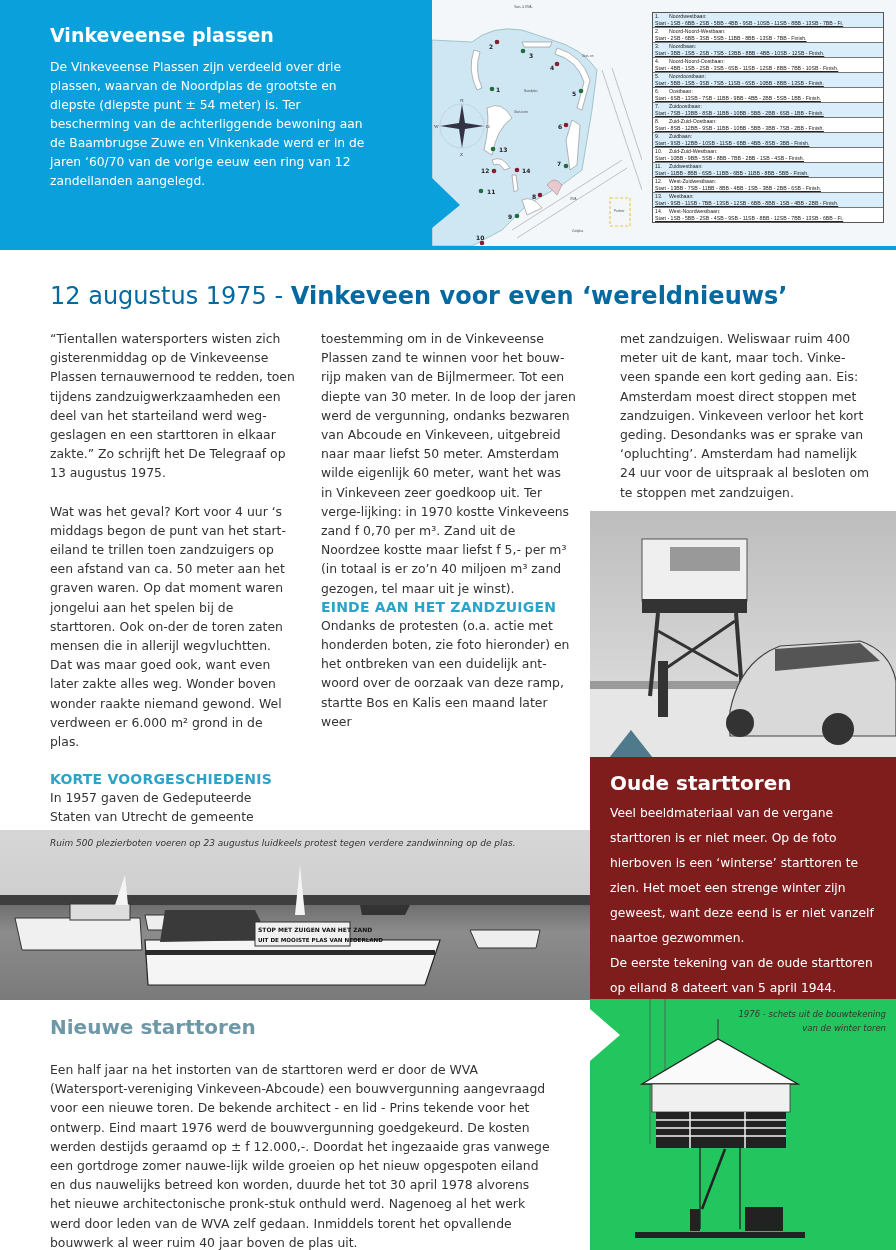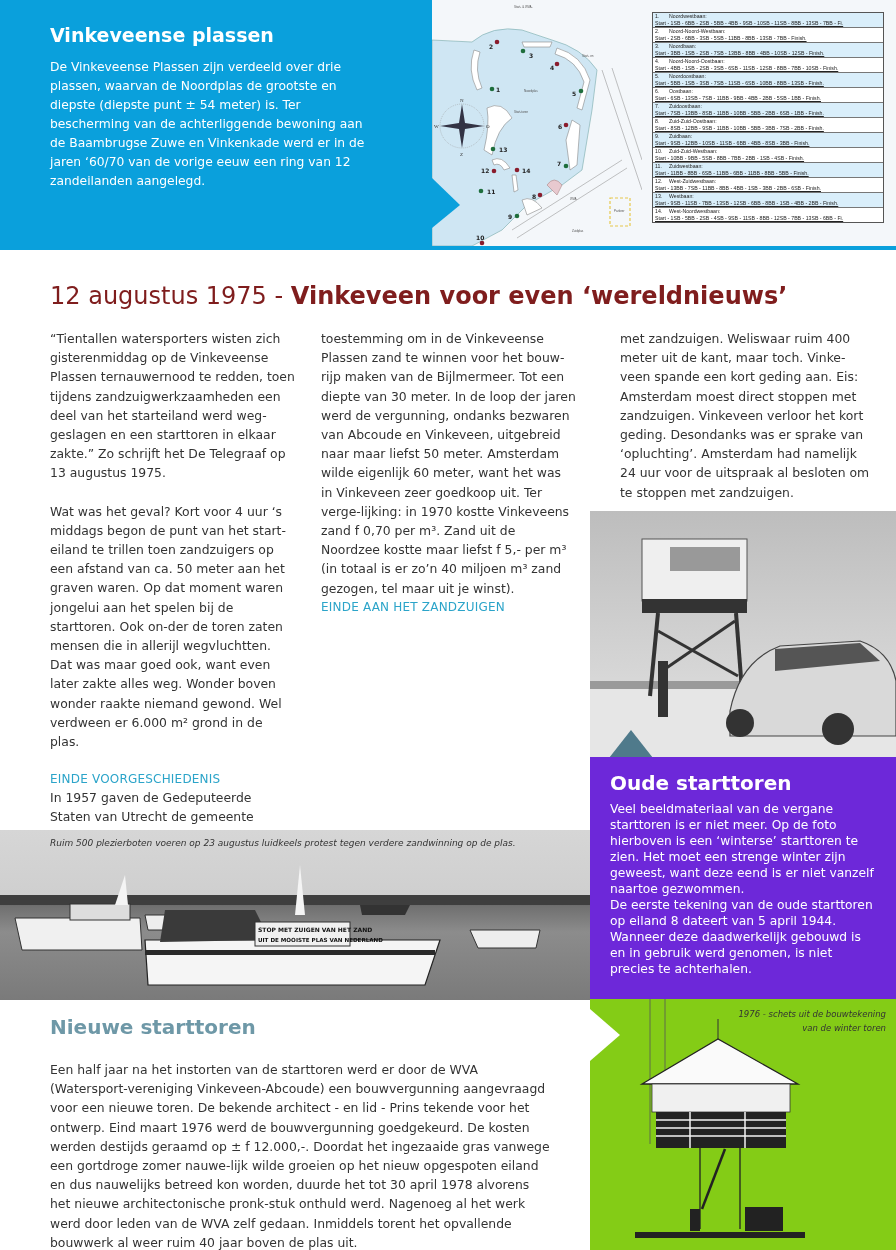--- a/index.html
+++ b/index.html
@@ -14,51 +14,51 @@
   .mapwrap { position: absolute; left: 432px; top: 0; width: 464px; height: 246px; background: #f4f7fa; }
   .map { position: absolute; left: 0; top: 0; width: 210px; height: 246px; }
   .legend { position: absolute; left: 220px; top: 12px; width: 232px; border: 1px solid #555; background: #fff; font-family: "Liberation Sans", sans-serif; font-size: 5.2px; color: #222; }
   .legend .row { border-bottom: 1px solid #777; padding: 0 2px; }
   .legend .row.alt { background: #d9eefa; }
   .legend .nm { display: block; line-height: 7px; }
   .legend .nm .n { display: inline-block; width: 14px; }
   .legend .sq { display: block; line-height: 7px; text-decoration: underline; white-space: nowrap; overflow: hidden; }
 
   
-  .headline { position: absolute; left: 50px; top: 282px; font-size: 24px; color: #7f1d1d; white-space: nowrap; }
+  .headline { position: absolute; left: 50px; top: 282px; font-size: 24px; color: #0369a1; white-space: nowrap; }
   .headline .light { font-weight: normal; }
   .headline .bold { font-weight: bold; }
 
   .col { position: absolute; font-size: 12.4px; line-height: 19.2px; color: #333; }
   .col p { margin-bottom: 19px; }
-  .col h3 { color: #2ba4c9; font-size: 12px; font-weight: normal; letter-spacing: 0.2px; line-height: 18px; }
+  .col h3 { color: #2ba4c9; font-size: 14px; font-weight: bold; letter-spacing: 0.2px; line-height: 18px; }
   .c1 { left: 50px; top: 329px; width: 245px; }
   .c2 { left: 321px; top: 329px; width: 255px; }
   .c3 { left: 592px; top: 329px; width: 255px; margin-left: 28px; }
 
   
   .winter { position: absolute; left: 590px; top: 511px; width: 306px; height: 249px; background: linear-gradient(#bdbdbd, #d8d8d8 70%, #e7e7e7); overflow: hidden; }
   .winter svg { position: absolute; left: 0; top: 0; }
 
   
-  .oude { position: absolute; left: 590px; top: 757px; width: 306px; height: 242px; background: #6d28d9; color: #fff; padding: 14px 20px 0 20px; }
+  .oude { position: absolute; left: 590px; top: 757px; width: 306px; height: 242px; background: #7f1d1d; color: #fff; padding: 14px 20px 0 20px; }
   .oude h2 { font-size: 20px; font-weight: bold; margin-bottom: 6px; }
-  .oude p { font-size: 12.3px; line-height: 16px; }
+  .oude p { font-size: 12.3px; line-height: 25px; }
   .oude-tri { position: absolute; left: 609px; top: 730px; width: 0; height: 0; border-left: 22px solid transparent; border-right: 22px solid transparent; border-bottom: 28px solid #4f7a8b; }
 
   
   .boats { position: absolute; left: 0; top: 830px; width: 590px; height: 170px; background: linear-gradient(#d6d6d6 0%, #cfcfcf 38%, #5a5a5a 40%, #707070 45%, #8c8c8c 60%, #7a7a7a 100%); overflow: hidden; }
   .boats .cap { position: absolute; left: 50px; top: 8px; font-style: italic; font-size: 9px; color: #333; white-space: nowrap; }
 
   
   .nieuwe-h { position: absolute; left: 50px; top: 1015px; font-size: 20px; font-weight: bold; color: #6e98a7; text-align: center; }
   .nieuwe-p { position: absolute; left: 50px; top: 1060px; width: 500px; font-size: 12.4px; line-height: 19.2px; color: #333; }
 
   
-  .sketch { position: absolute; left: 590px; top: 999px; width: 306px; height: 251px; background: #84cc16; overflow: hidden; }
+  .sketch { position: absolute; left: 590px; top: 999px; width: 306px; height: 251px; background: #22c55e; overflow: hidden; }
   .sketch .cap { position: absolute; right: 10px; top: 8px; text-align: right; font-style: italic; font-size: 8.5px; line-height: 14px; color: #333; }
   .sketch-tri { position: absolute; left: 590px; top: 1009px; width: 0; height: 0; border-top: 26px solid transparent; border-bottom: 26px solid transparent; border-left: 30px solid #ffffff; }
 </style>
 </head>
 <body>
 
 <div class="top">
   <div class="intro">
     <h1>Vinkeveense plassen</h1>
     <p>De Vinkeveense Plassen zijn verdeeld over drie plassen, waarvan de Noordplas de grootste en diepste (diepste punt ± 54 meter) is. Ter bescherming van de achterliggende bewoning aan de Baambrugse Zuwe en Vinkenkade werd er in de jaren ‘60/70 van de vorige eeuw een ring van 12 zandeilanden aangelegd.</p>
@@ -197,27 +197,28 @@
   </div>
 </div>
 
 <div class="headline">
   <span class="light">12 augustus 1975 - </span><span class="bold">Vinkeveen voor even ‘wereldnieuws’</span>
 </div>
 
 <div class="col c1">
   <p>“Tientallen watersporters wisten zich gisterenmiddag op de Vinkeveense Plassen ternauwernood te redden, toen tijdens zandzuigwerkzaamheden een deel van het starteiland werd weg-geslagen en een starttoren in elkaar zakte.” Zo schrijft het De Telegraaf op 13 augustus 1975.</p>
   <p>Wat was het geval? Kort voor 4 uur ‘s middags begon de punt van het start-eiland te trillen toen zandzuigers op een afstand van ca. 50 meter aan het graven waren. Op dat moment waren jongelui aan het spelen bij de starttoren. Ook on-der de toren zaten mensen die in allerijl wegvluchtten. Dat was maar goed ook, want even later zakte alles weg. Wonder boven wonder raakte niemand gewond. Wel verdween er 6.000 m² grond in de plas.</p>
-  <h3>EINDE VOORGESCHIEDENIS</h3>
+  <h3>KORTE VOORGESCHIEDENIS</h3>
   <p>In 1957 gaven de Gedeputeerde Staten van Utrecht de gemeente Amsterdam</p>
 </div>
 
 <div class="col c2">
   <p style="margin-bottom:0">toestemming om in de Vinkeveense Plassen zand te winnen voor het bouw-rijp maken van de Bijlmermeer. Tot een diepte van 30 meter. In de loop der jaren werd de vergunning, ondanks bezwaren van Abcoude en Vinkeveen, uitgebreid naar maar liefst 50 meter. Amsterdam wilde eigenlijk 60 meter, want het was in Vinkeveen zeer goedkoop uit. Ter verge-lijking: in 1970 kostte Vinkeveens zand f 0,70 per m³. Zand uit de Noordzee kostte maar liefst f 5,- per m³ (in totaal is er zo’n 40 miljoen m³ zand gezogen, tel maar uit je winst).</p>
   <h3>EINDE AAN HET ZANDZUIGEN</h3>
+  <p>Ondanks de protesten (o.a. actie met honderden boten, zie foto hieronder) en het ontbreken van een duidelijk ant-woord over de oorzaak van deze ramp, startte Bos en Kalis een maand later weer</p>
 </div>
 
 <div class="col c3">
   <p>met zandzuigen. Weliswaar ruim 400 meter uit de kant, maar toch. Vinke-veen spande een kort geding aan. Eis: Amsterdam moest direct stoppen met zandzuigen. Vinkeveen verloor het kort geding. Desondanks was er sprake van ‘opluchting’. Amsterdam had namelijk 24 uur voor de uitspraak al besloten om te stoppen met zandzuigen.</p>
 </div>
 
 <div class="winter">
   <svg width="306" height="249" viewBox="0 0 306 249">
     <rect x="0" y="175" width="306" height="74" fill="#e6e6e6"></rect>
     <rect x="0" y="170" width="306" height="8" fill="#9a9a9a"></rect>

